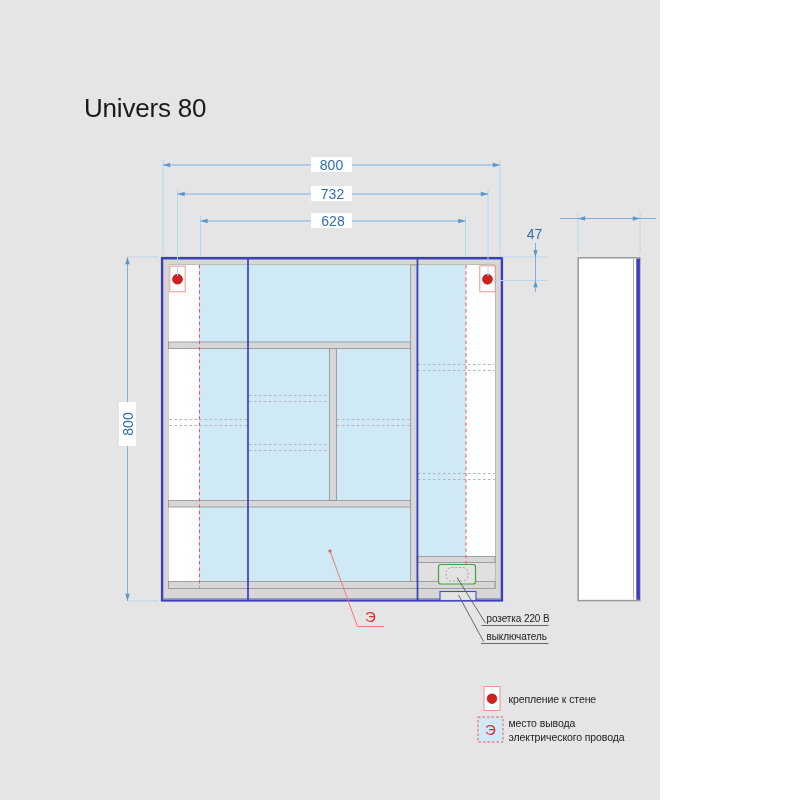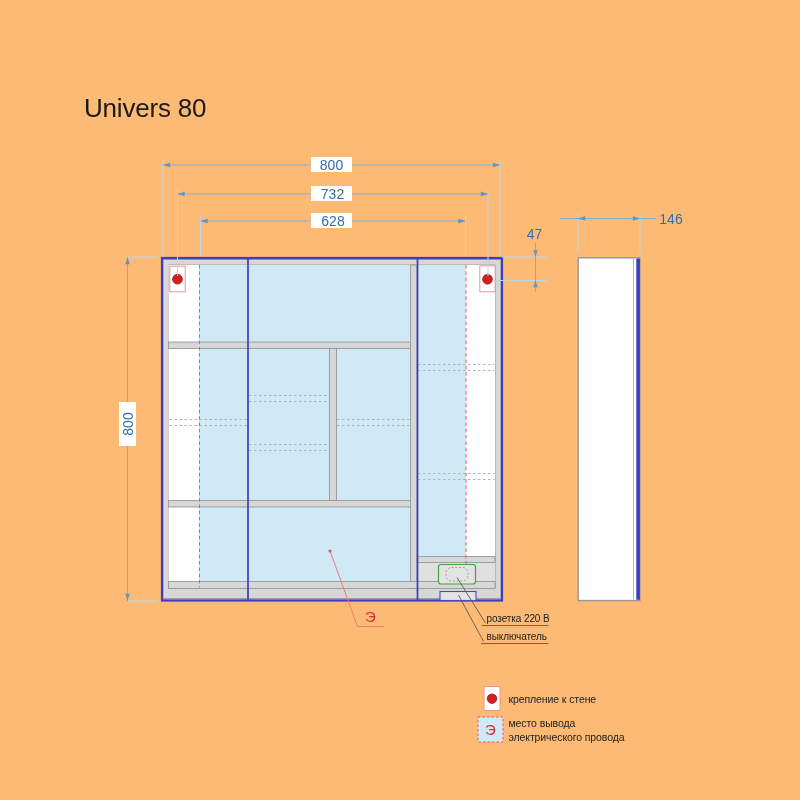--- a/index.html
+++ b/index.html
@@ -1,17 +1,17 @@
 <!DOCTYPE html>
 <html><head>
 <meta charset="utf-8">
 <style>
   html,body{margin:0;padding:0;background:#fff;}
   .page{
-    position:relative;width:800px;height:800px;background:#fdba74;
+    position:relative;width:660px;height:800px;background:#e5e5e5;
     font-family:"Liberation Sans",sans-serif;overflow:hidden;
   }
   svg{position:absolute;left:0;top:0;}
   text{font-family:"Liberation Sans",sans-serif;}
   .title-text{font-size:26px;fill:#1a1a1a;letter-spacing:-0.2px;}
   .dim-text{font-size:14px;fill:#2f6fae;}
   .label-text{font-size:10px;fill:#222;letter-spacing:-0.1px;}
   .legend-text{font-size:10.5px;fill:#222;letter-spacing:-0.1px;}
   .zone-symbol{font-size:15px;fill:#d03434;}
   .dim-line{stroke:#7fafd9;stroke-width:1;fill:none;}

